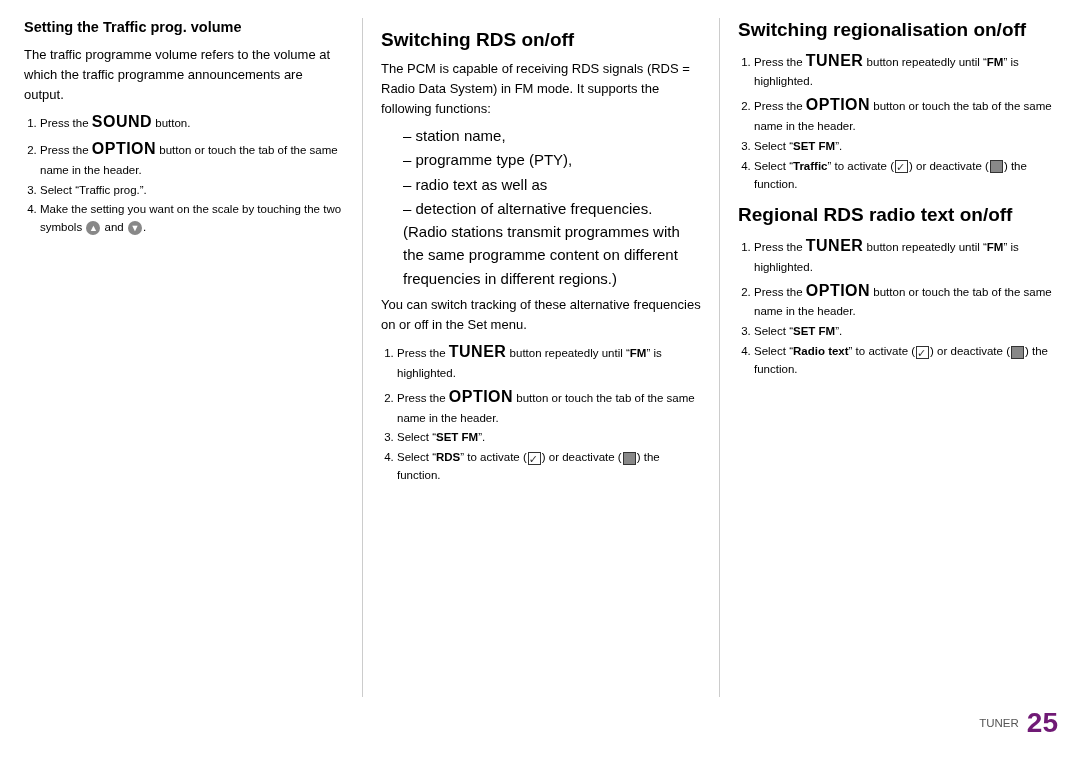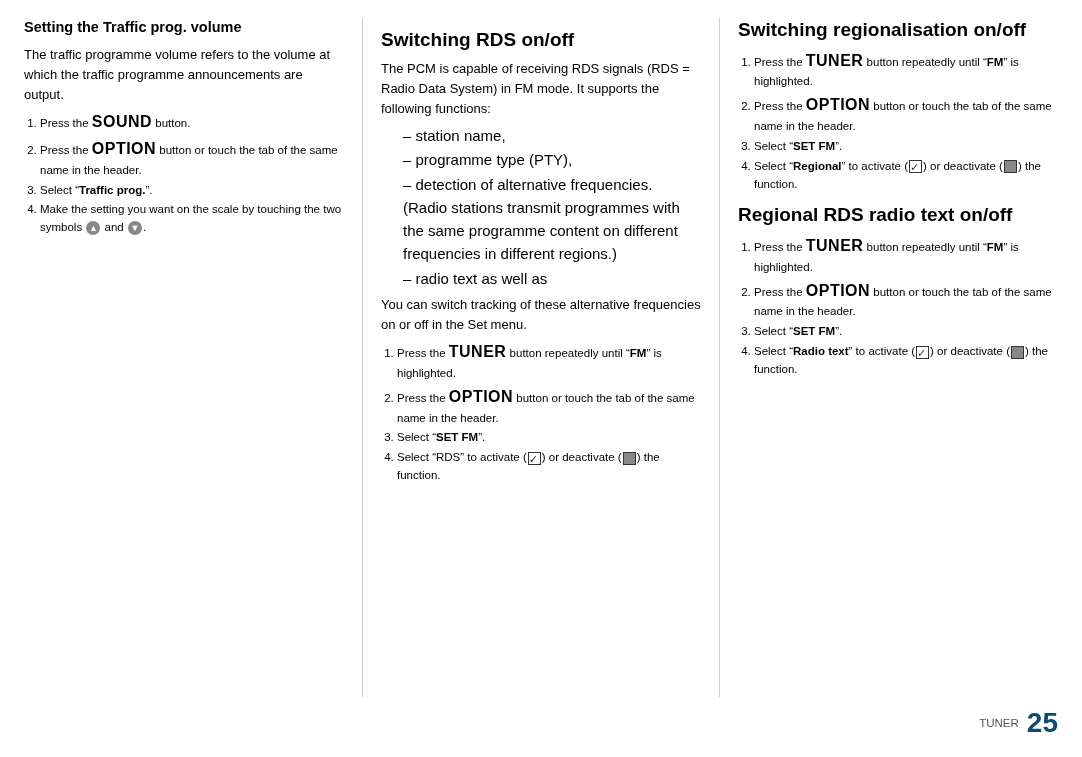--- a/index.html
+++ b/index.html
@@ -94,21 +94,21 @@
       border-top: none;
     }
     .footer-label {
       font-size: 11.5px;
       color: #555;
       margin-right: 8px;
     }
     .footer-number {
       font-size: 28px;
       font-weight: bold;
-      color: #0c4a6e;
+      color: #701a75;
     }
     .arrow-up {
       display: inline-block;
       width: 14px;
       height: 14px;
       border-radius: 50%;
       background: #888;
       color: #fff;
       text-align: center;
       line-height: 14px;
@@ -167,72 +167,72 @@
       <div class="section-title">Setting the Traffic prog. volume</div>
       <p>The traffic programme volume refers to the volume at which the traffic programme announcements are output.</p>
       <ol>
         <li>
           Press the <span class="kbd kbd-small">SOUND</span> button.
         </li>
         <li>
           Press the <span class="kbd kbd-small">OPTION</span> button or touch the tab of the same name in the header.
         </li>
         <li>
-          Select “<span style="font-weight:bold">Traffic prog.</span>”.
+          Select “<span style="font-weight:normal">Traffic prog.</span>”.
         </li>
         <li>
           Make the setting you want on the scale by touching the two symbols
           <span class="arrow-up">▲</span>
           <span>and</span>
           <span class="arrow-down">▼</span>.
         </li>
       </ol>
     </div>
 
     <div class="col">
       <div class="subsection-title">Switching RDS on/off</div>
       <p>The PCM is capable of receiving RDS signals (RDS = Radio Data System) in FM mode. It supports the following functions:</p>
       <ul>
         <li>station name,</li>
         <li>programme type (PTY),</li>
+        <li>radio text as well as</li>
         <li>detection of alternative frequencies.<br>
           (Radio stations transmit programmes with the same programme content on different frequencies in different regions.)</li>
-        <li>radio text as well as</li>
       </ul>
       <p>You can switch tracking of these alternative frequencies on or off in the Set menu.</p>
       <ol>
         <li>
           Press the <span class="kbd kbd-small">TUNER</span> button repeatedly until “<span style="font-weight:bold">FM</span>” is highlighted.
         </li>
         <li>
           Press the <span class="kbd kbd-small">OPTION</span> button or touch the tab of the same name in the header.
         </li>
         <li>
           Select “<span style="font-weight:bold">SET FM</span>”.
         </li>
         <li>
-          Select “<span style="font-weight:normal">RDS</span>” to activate (<span class="checkbox-checked"></span>) or deactivate (<span class="checkbox-unchecked"></span>) the function.
+          Select “<span style="font-weight:bold">RDS</span>” to activate (<span class="checkbox-checked"></span>) or deactivate (<span class="checkbox-unchecked"></span>) the function.
         </li>
       </ol>
     </div>
 
     <div class="col">
       <div class="subsection-title" style="margin-top:0">Switching regionalisation on/off</div>
       <ol>
         <li>
           Press the <span class="kbd kbd-small">TUNER</span> button repeatedly until “<span style="font-weight:bold">FM</span>” is highlighted.
         </li>
         <li>
           Press the <span class="kbd kbd-small">OPTION</span> button or touch the tab of the same name in the header.
         </li>
         <li>
           Select “<span style="font-weight:bold">SET FM</span>”.
         </li>
         <li>
-          Select “<span style="font-weight:bold">Regional</span>” to activate (<span class="checkbox-checked"></span>) or deactivate (<span class="checkbox-unchecked"></span>) the function.
+          Select “<span style="font-weight:bold">Traffic</span>” to activate (<span class="checkbox-checked"></span>) or deactivate (<span class="checkbox-unchecked"></span>) the function.
         </li>
       </ol>
 
       <div class="subsection-title">Regional RDS radio text on/off</div>
       <ol>
         <li>
           Press the <span class="kbd kbd-small">TUNER</span> button repeatedly until “<span style="font-weight:bold">FM</span>” is highlighted.
         </li>
         <li>
           Press the <span class="kbd kbd-small">OPTION</span> button or touch the tab of the same name in the header.

